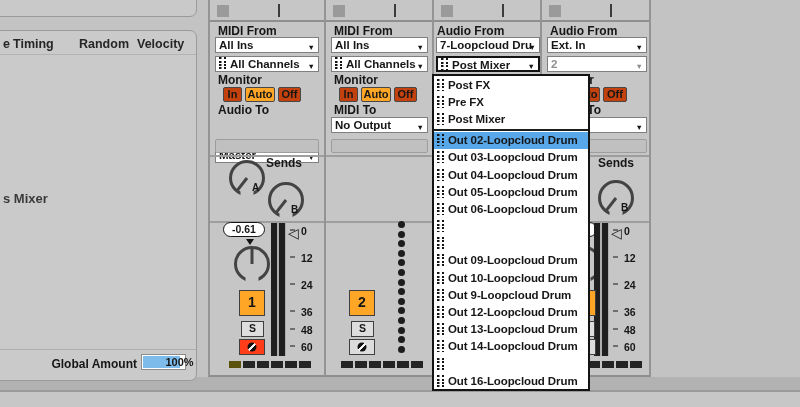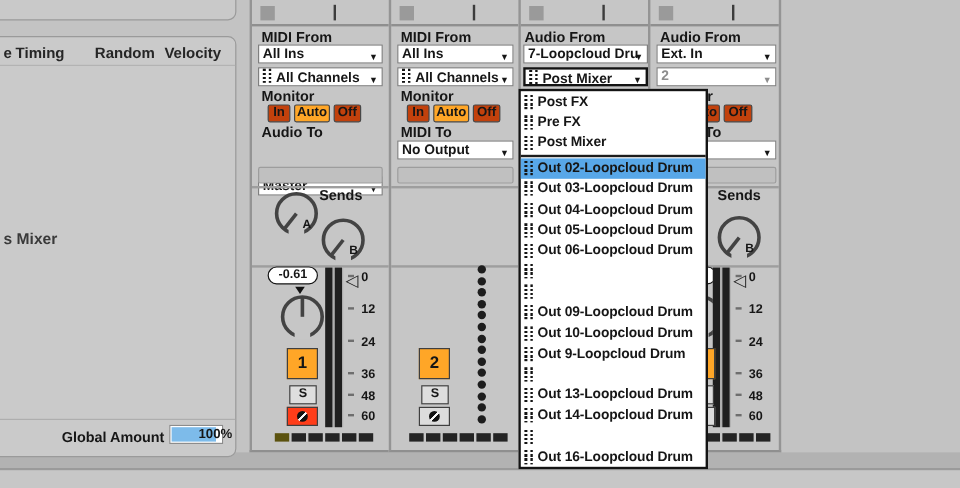--- a/index.html
+++ b/index.html
@@ -354,20 +354,21 @@
       <div class="dd-item">
         <div class="ricon"></div>
         <div class="dd-label">Out 10-Loopcloud Drum</div>
       </div>
       <div class="dd-item">
         <div class="ricon"></div>
         <div class="dd-label">Out 9-Loopcloud Drum</div>
       </div>
       <div class="dd-item">
         <div class="ricon"></div>
+        <div class="dd-label">Out 12-Loopcloud Drum</div>
       </div>
       <div class="dd-item">
         <div class="ricon"></div>
         <div class="dd-label">Out 13-Loopcloud Drum</div>
       </div>
       <div class="dd-item">
         <div class="ricon"></div>
         <div class="dd-label">Out 14-Loopcloud Drum</div>
       </div>
       <div class="dd-item">

